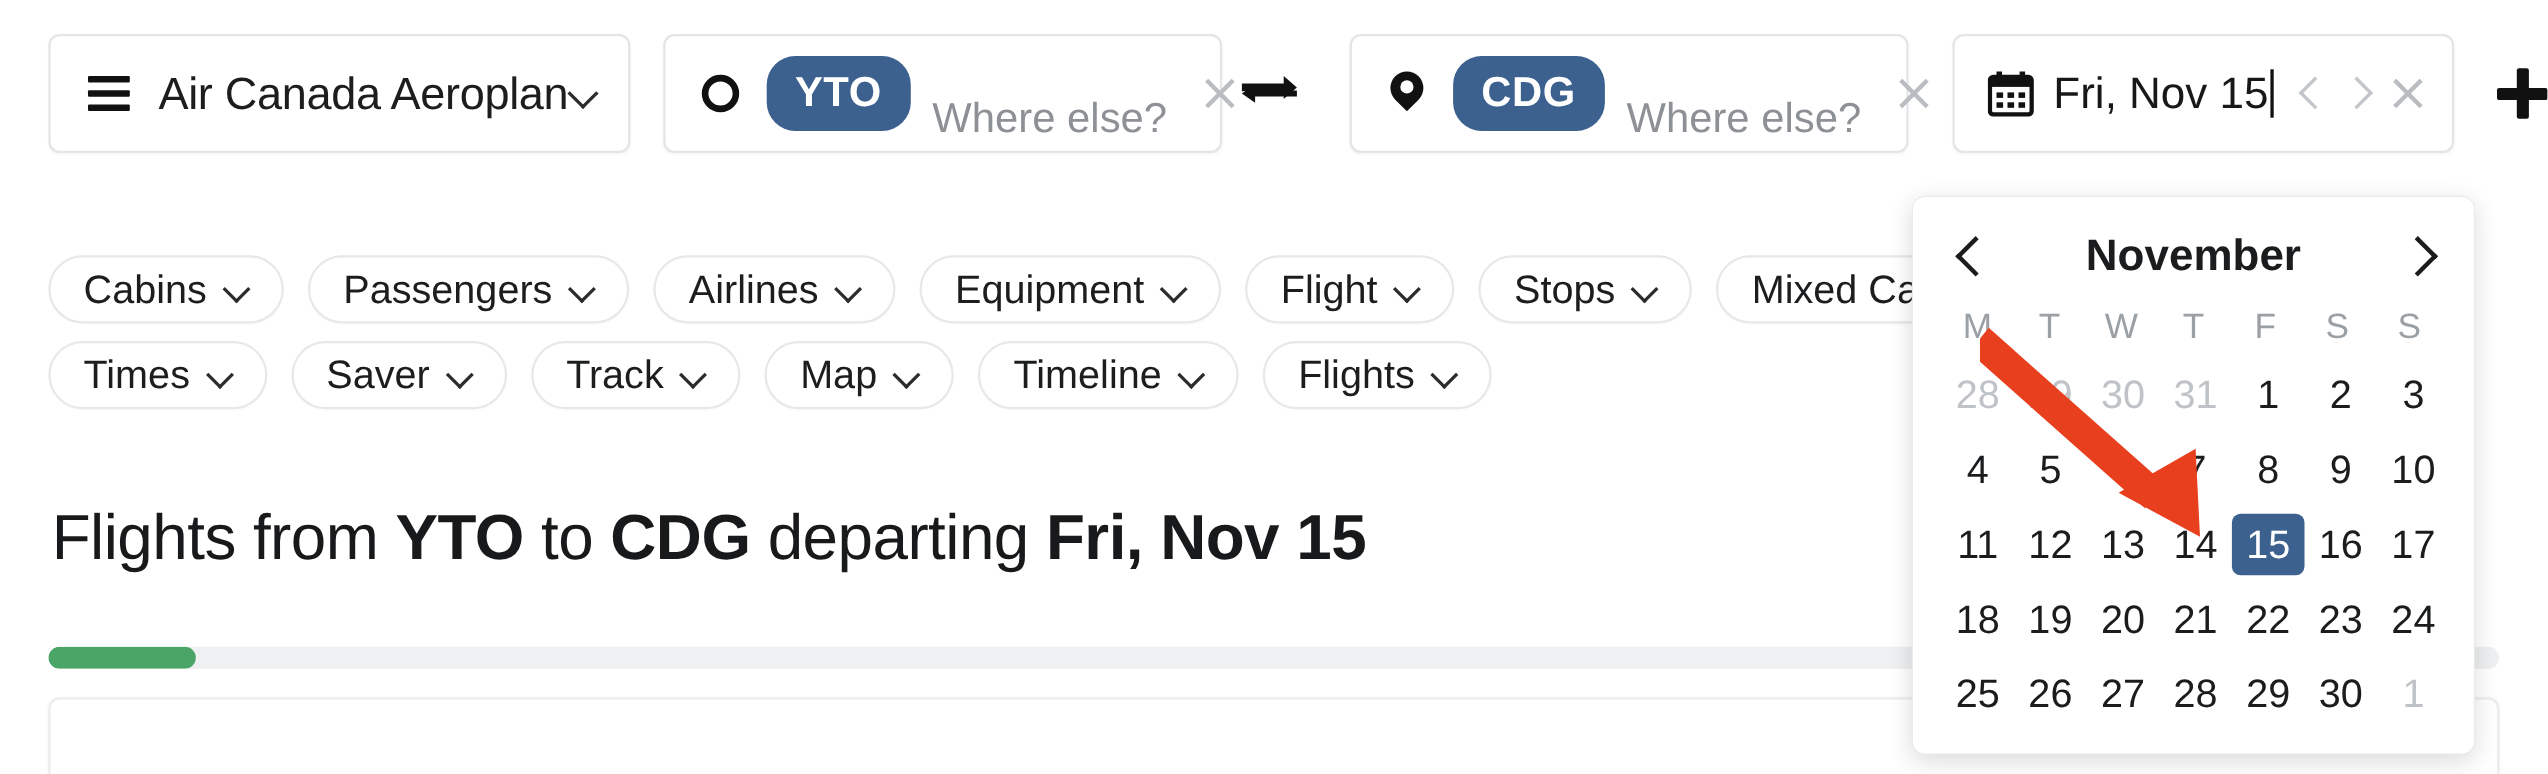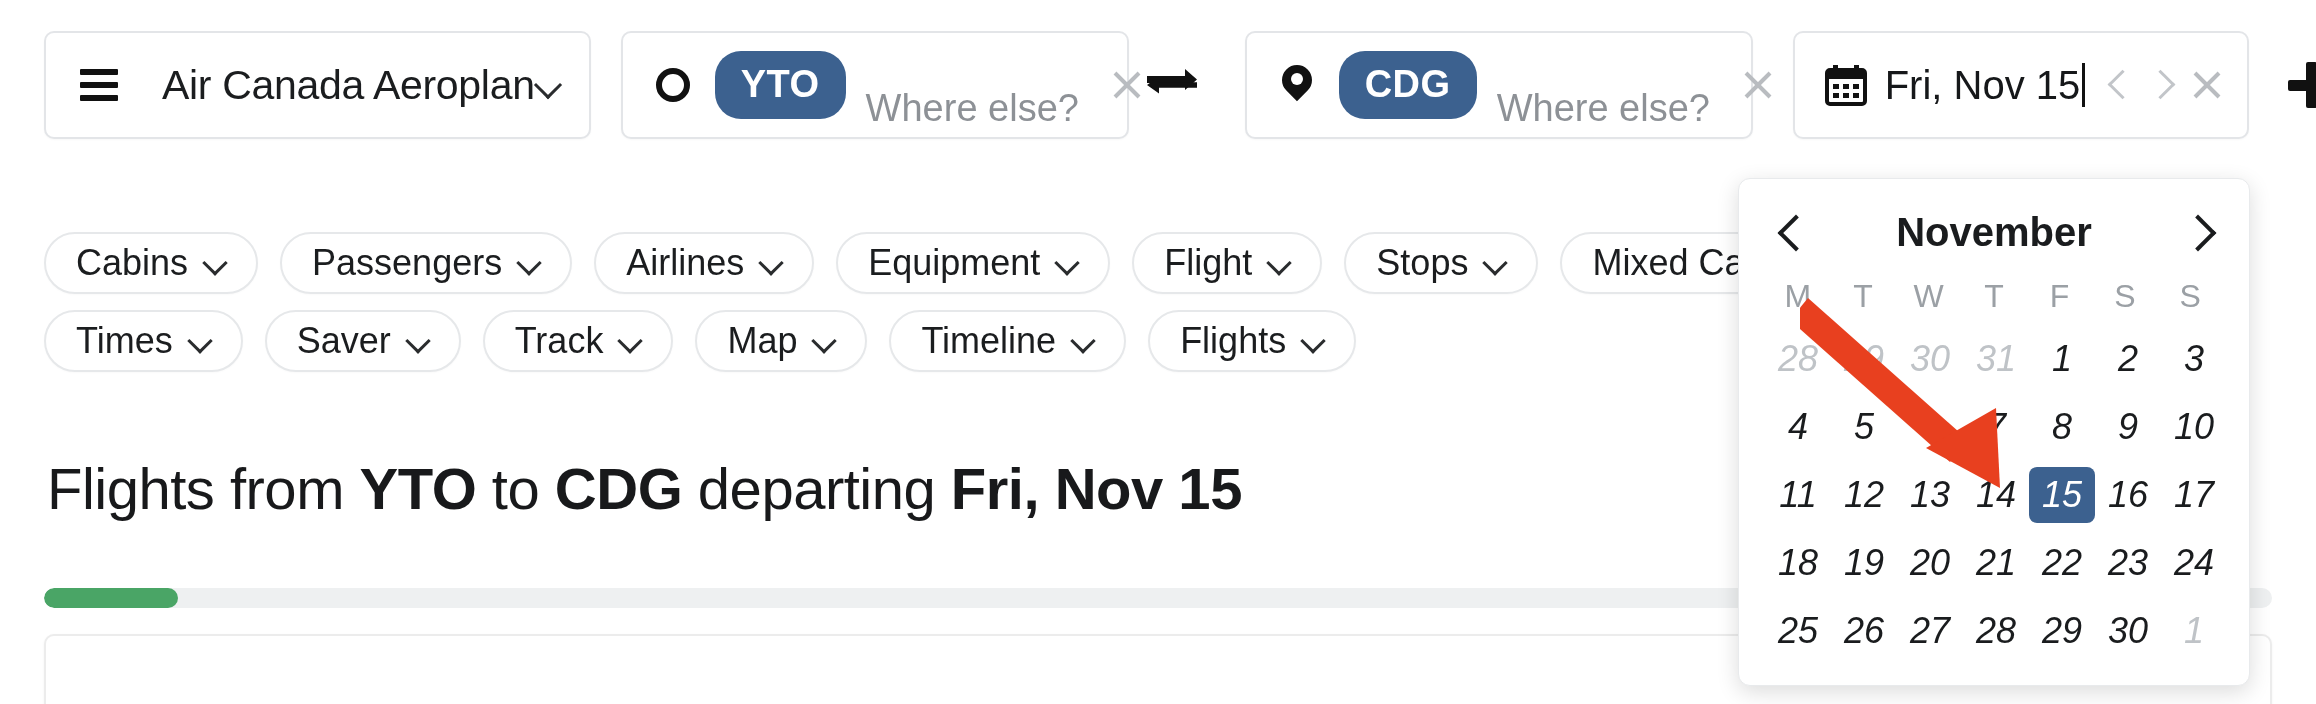--- a/index.html
+++ b/index.html
@@ -22,21 +22,21 @@
     height: 108px;
     border: 2px solid #e3e5e8;
     border-radius: 10px;
     background: #fff;
     display: flex; align-items: center;
     box-shadow: 0 1px 2px rgba(0,0,0,.03);
   }
 
   
   .program { width: 556px; padding: 0 28px 0 34px; justify-content: space-between; }
-  .program-left { display: flex; align-items: center; gap: 44px; }
+  .program-left { display: flex; align-items: center; gap: 26px; }
   .burger { display: flex; flex-direction: column; gap: 7px; width: 38px; }
   .burger i { display: block; height: 6px; background: #111; border-radius: 1px; }
   .program-label { font-size: 41px; color: #1b1d1f; letter-spacing: -.3px; white-space: nowrap; }
   .chev {
     width: 26px; height: 26px; position: relative; flex: none;
   }
   .chev::before {
     content: ""; position: absolute; left: 3px; top: 3px;
     width: 17px; height: 17px;
     border-right: 4px solid #2a2c2e; border-bottom: 4px solid #2a2c2e;
@@ -183,21 +183,21 @@
   .dow {
     height: 58px; display: flex; align-items: center; justify-content: center;
     font-size: 32px; color: #9ba0a5;
   }
   .day {
     height: 68px; display: flex; align-items: center; justify-content: center;
     font-size: 36px; color: #1a1c1e;
   }
   .day span {
     width: 66px; height: 56px; border-radius: 8px;
-    display: flex; align-items: center; justify-content: center; font-style: italic;
+    display: flex; align-items: center; justify-content: center;
   }
   .day.muted { color: #bfc3c7; }
   .day.selected span { background: #3c618f; color: #fff; }
 
   
   .arrow-anno {
     position: absolute; left: 1800px; top: 290px;
     width: 300px; height: 230px; z-index: 60; pointer-events: none;
   }
 </style>

